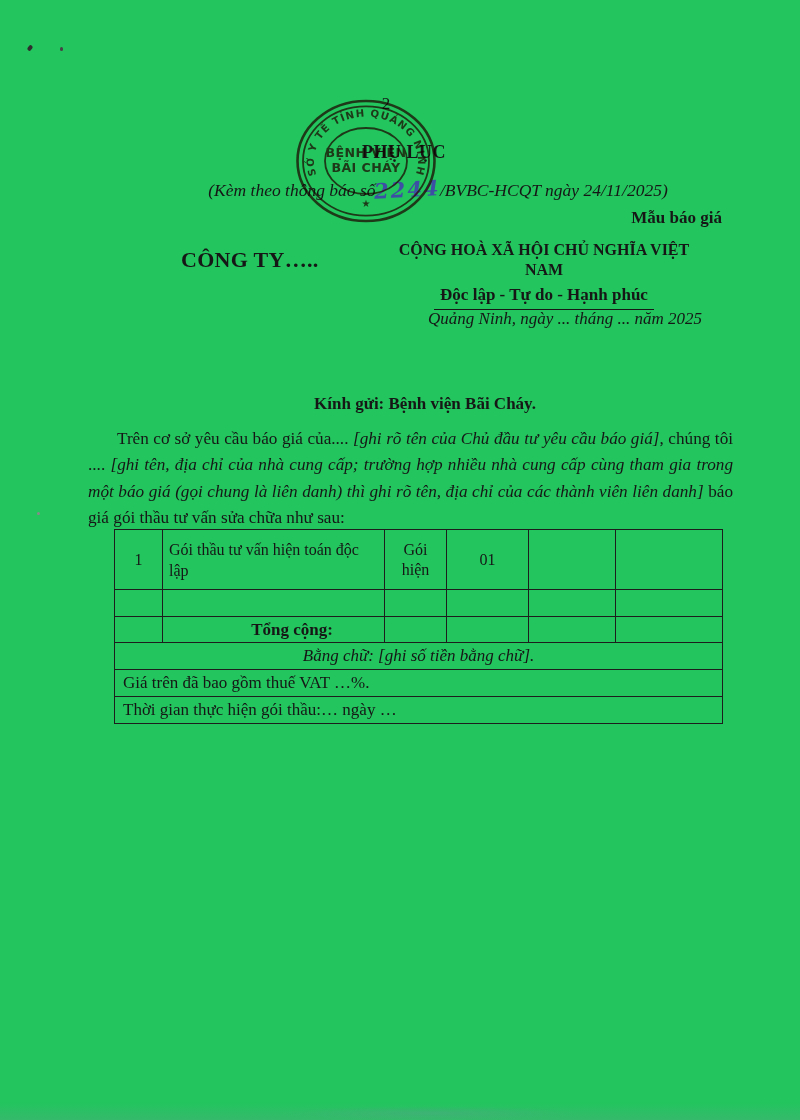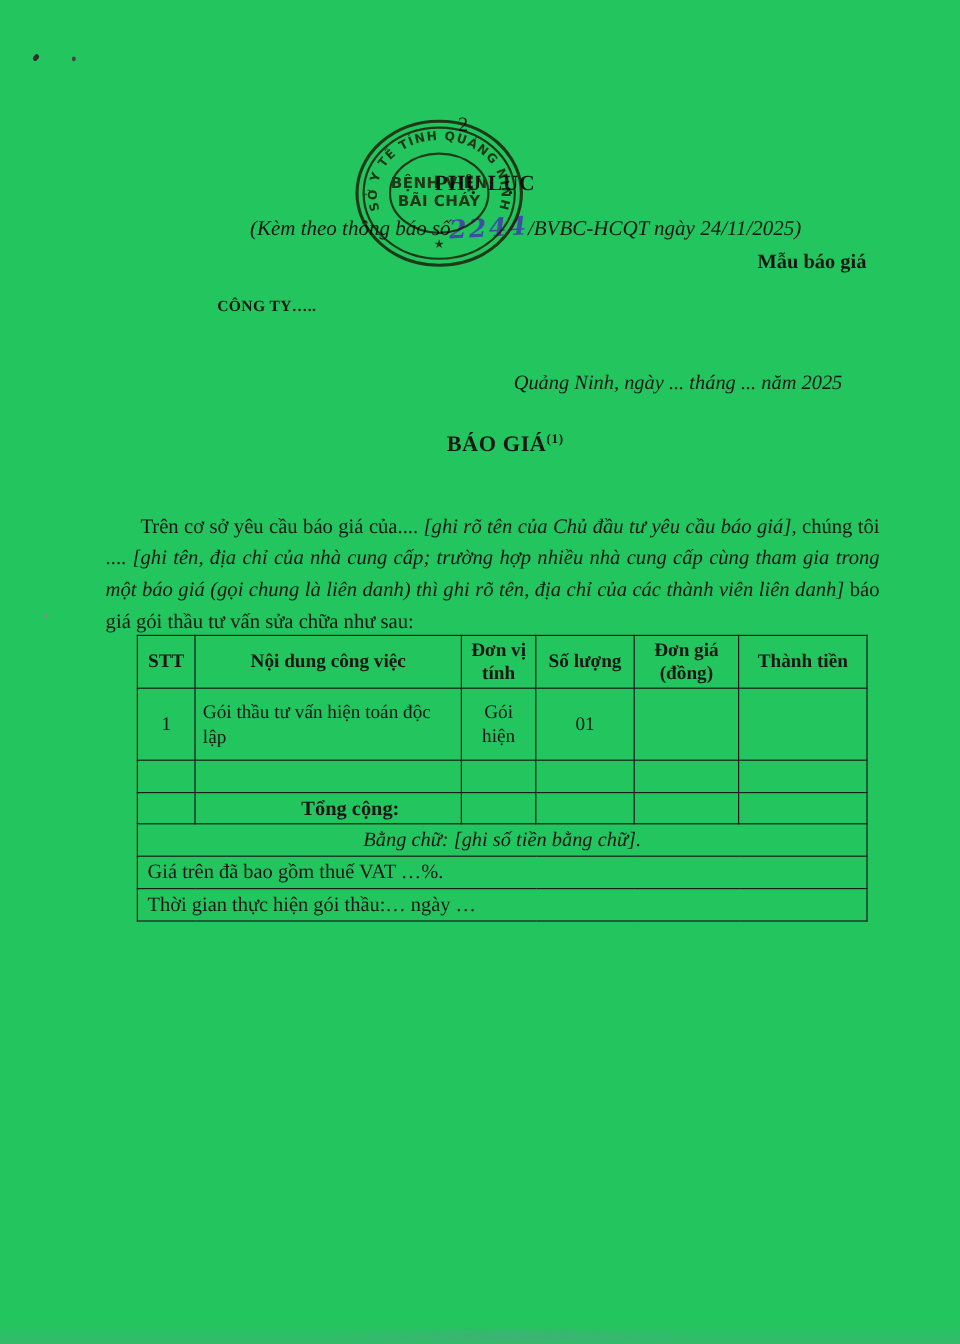--- a/index.html
+++ b/index.html
@@ -12,21 +12,21 @@
   .ctr{text-align:center;}
   .b{font-weight:bold;}
   .i{font-style:italic;}
 
   #page-num{top:94px;left:372px;width:28px;font-size:17px;}
   #doc-apdx-title{top:142px;left:8px;width:792px;font-size:18px;letter-spacing:.5px;}
   #subtitle{top:176px;left:0;width:780px;display:flex;justify-content:center;align-items:baseline;font-size:17.5px;padding-left:48px;}
   #hand-number{font-family:"DejaVu Serif",serif;font-style:italic;font-weight:bold;
     font-size:21px;letter-spacing:2px;transform:rotate(-3deg) translateY(1px);display:inline-block;margin:0 -1px;}
   #form-label{top:208px;right:78px;font-size:17px;}
-  #company{top:247px;left:181px;font-size:13px;letter-spacing:.3px;}
+  #company{top:247px;left:181px;font-size:22px;letter-spacing:.3px;}
   #national{top:240px;left:382px;width:324px;}
   #national .t1{font-size:16px;line-height:20px;}
   #national .t2{font-size:17px;line-height:24px;margin-top:3px;}
   #national .t2 span{display:inline-block;border-bottom:1.6px solid #161616;padding:0 6px 2px 6px;}
   #dateline{top:309px;left:405px;width:320px;font-size:17px;}
   #doc-title{top:360px;left:121px;width:600px;font-size:18.5px;letter-spacing:.5px;}
   #doc-title sup{font-size:11px;}
   #salutation{top:394px;left:125px;width:600px;font-size:17px;}
   #intro{top:426px;left:88px;width:645px;font-size:17.2px;line-height:26.4px;text-align:justify;text-indent:29px;}
 
@@ -80,51 +80,45 @@
   <div class="abs" id="subtitle">
     <span class="i">(Kèm theo thông báo số</span>
     <span id="hand-number" style="color: rgb(61, 79, 164);">2244</span>
     <span class="i">/BVBC-HCQT ngày 24/11/2025)</span>
   </div>
 
   <div class="abs b" id="form-label">Mẫu báo giá</div>
 
   <div class="abs b" id="company">CÔNG TY…..</div>
 
+  <div class="abs ctr" id="national">
+    <div class="b t1">CỘNG HOÀ XÃ HỘI CHỦ NGHĨA VIỆT NAM</div>
+    <div class="b t2"><span>Độc lập - Tự do - Hạnh phúc</span></div>
+  </div>
 
   <div class="abs ctr i" id="dateline">Quảng Ninh, ngày ... tháng ... năm 2025</div>
 
-  <div class="abs ctr b" id="doc-title">
-    <span>BÁO GIÁ</span><sup>(1)</sup>
-  </div>
 
+  <div class="abs ctr b" id="salutation">Kính gửi: Bệnh viện Bãi Cháy.</div>
 
   <div class="abs" id="intro">
     <span>Trên cơ sở yêu cầu báo giá của.... </span><span class="i">[ghi rõ tên của Chủ đầu tư yêu cầu báo giá]</span><span>, chúng tôi .... </span><span class="i">[ghi tên, địa chỉ của nhà cung cấp; trường hợp nhiều nhà cung cấp cùng tham gia trong một báo giá (gọi chung là liên danh) thì ghi rõ tên, địa chỉ của các thành viên liên danh]</span><span> báo giá gói thầu tư vấn sửa chữa như sau:</span>
   </div>
 
   <div class="abs" id="qtable">
     <table>
       <colgroup>
         <col style="width:48px">
           <col style="width:222px">
           <col style="width:62px">
         <col style="width:82px">
           <col style="width:87px">
           <col style="width:107px">
       </colgroup>
       <tbody>
-          <tr>
-        <th>STT</th>
-        <th>Nội dung công việc</th>
-        <th>Đơn vị tính</th>
-        <th>Số lượng</th>
-        <th>Đơn giá (đồng)</th>
-        <th>Thành tiền</th>
-      </tr>
       <tr class="r-item">
         <td class="c-ctr">1</td>
         <td class="c-desc">Gói thầu tư vấn hiện toán độc lập</td>
         <td class="c-ctr">Gói hiện</td>
         <td class="c-ctr">01</td>
         <td class="c-ctr"></td>
         <td class="c-ctr"></td>
       </tr>
       <tr class="r-blank">
         <td></td>

